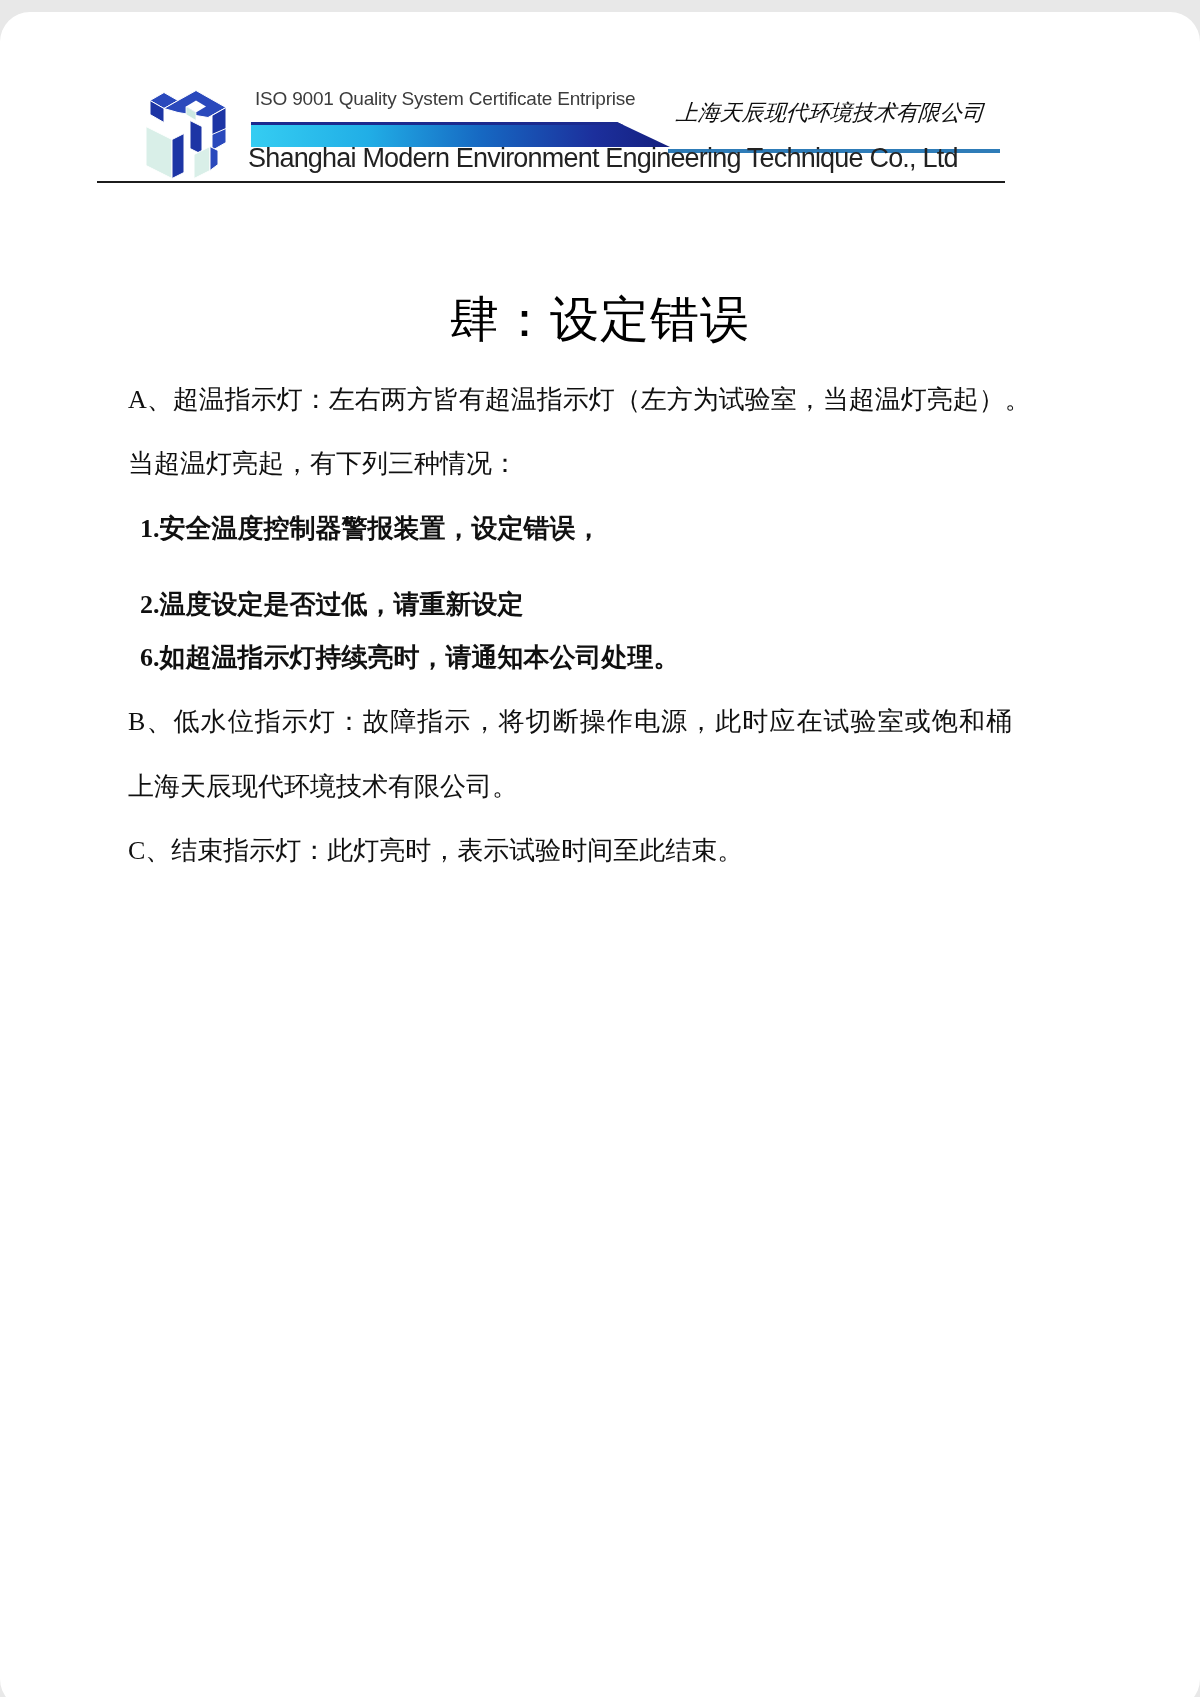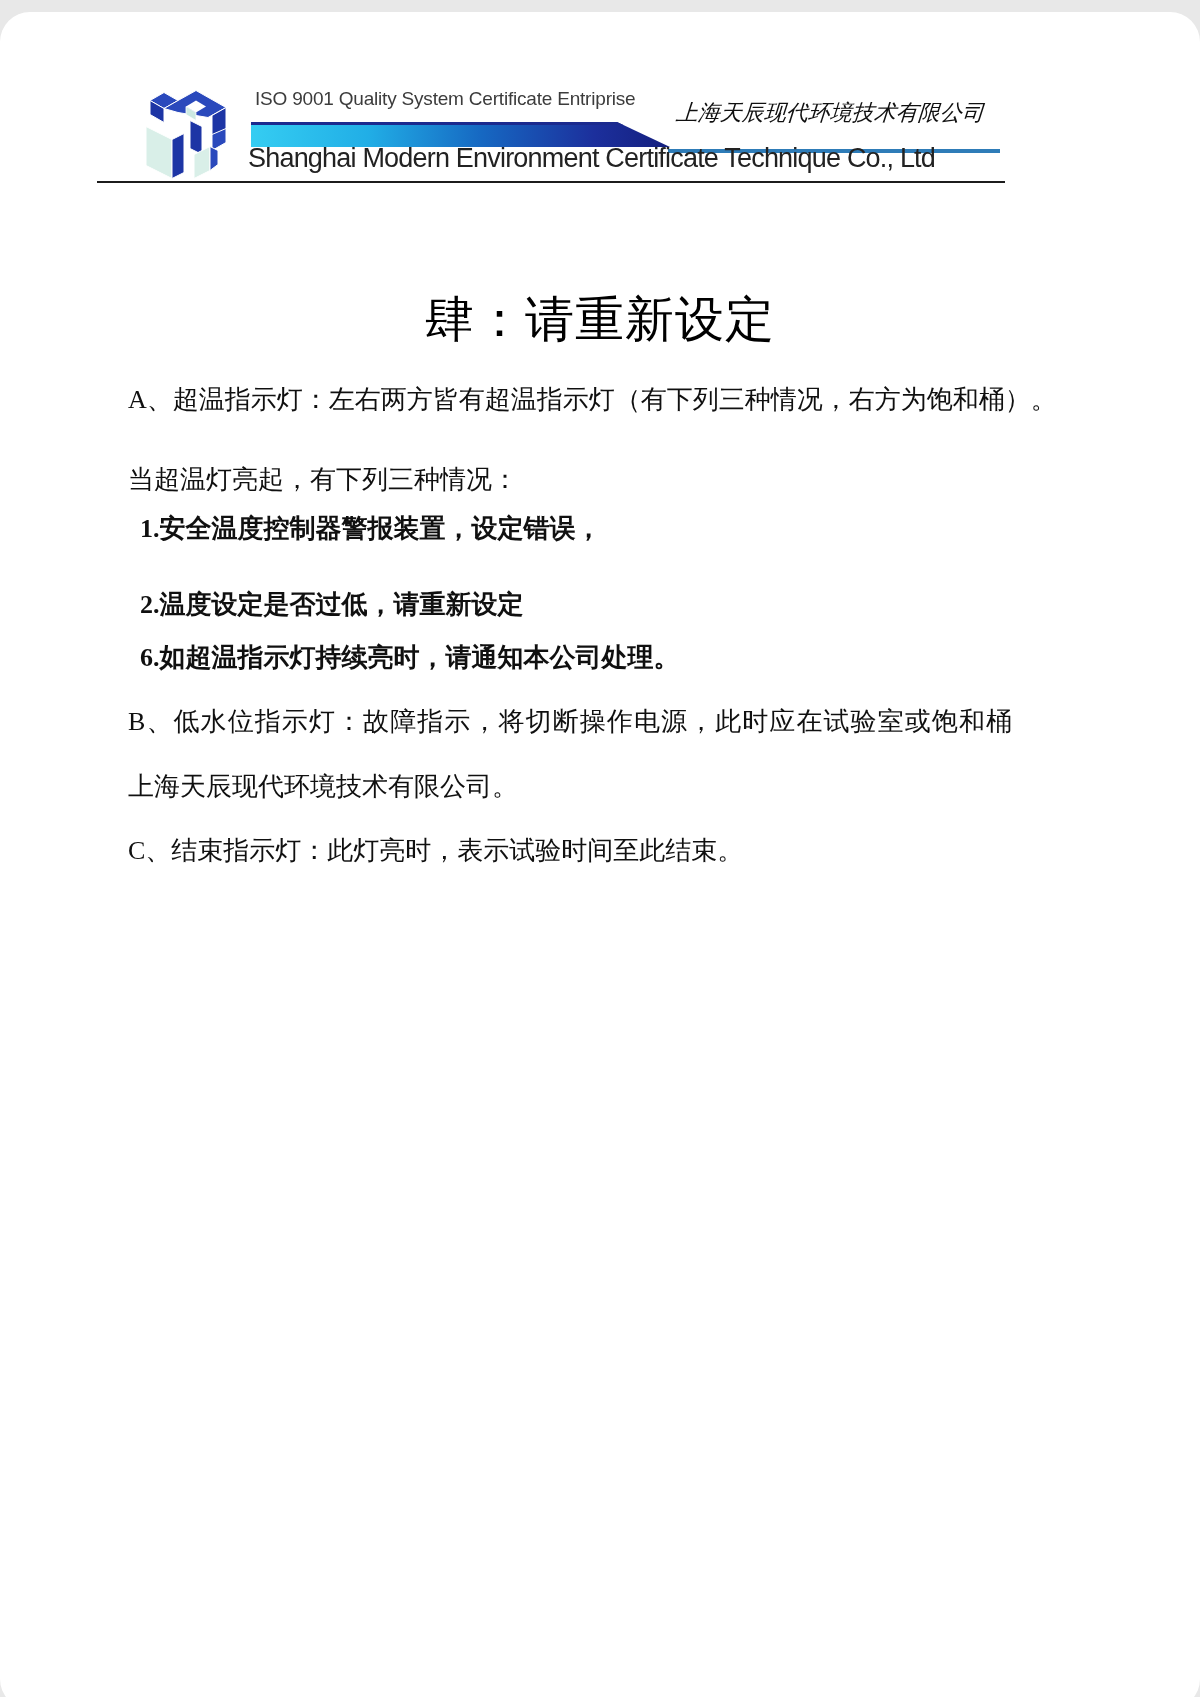--- a/index.html
+++ b/index.html
@@ -97,30 +97,30 @@
     </svg>
 
     <div class="iso">ISO 9001 Quality System Certificate Entriprise</div>
 
     <div class="swoosh"></div>
 
     <div class="cn">上海天辰现代环境技术有限公司</div>
 
     <div class="thinline"></div>
 
-    <div class="en">Shanghai Modern Environment Certificate Technique Co., Ltd</div>
+    <div class="en">Shanghai Modern Environment Engineering Technique Co., Ltd</div>
 
     <div class="rule"></div>
   </header>
 
   <main>
-    <h1 class="title">肆：请重新设定</h1>
+    <h1 class="title">肆：设定错误</h1>
 
-    <div class="line j" style="top:372px">A、超温指示灯：左右两方皆有超温指示灯（有下列三种情况，右方为饱和桶）。</div>
-    <div class="line" style="top:452px">当超温灯亮起，有下列三种情况：</div>
+    <div class="line j" style="top:372px">A、超温指示灯：左右两方皆有超温指示灯（左方为试验室，当超温灯亮起）。</div>
+    <div class="line" style="top:436px">当超温灯亮起，有下列三种情况：</div>
     <div class="line indent" style="top:501px">1.安全温度控制器警报装置，设定错误，</div>
     <div class="line indent" style="top:577px">2.温度设定是否过低，请重新设定</div>
     <div class="line indent" style="top:630px">6.如超温指示灯持续亮时，请通知本公司处理。</div>
     <div class="line j" style="top:694px">B、低水位指示灯：故障指示，将切断操作电源，此时应在试验室或饱和桶</div>
     <div class="line" style="top:759px">上海天辰现代环境技术有限公司。</div>
     <div class="line" style="top:823px">C、结束指示灯：此灯亮时，表示试验时间至此结束。</div>
   </main>
 
 </div>
 

